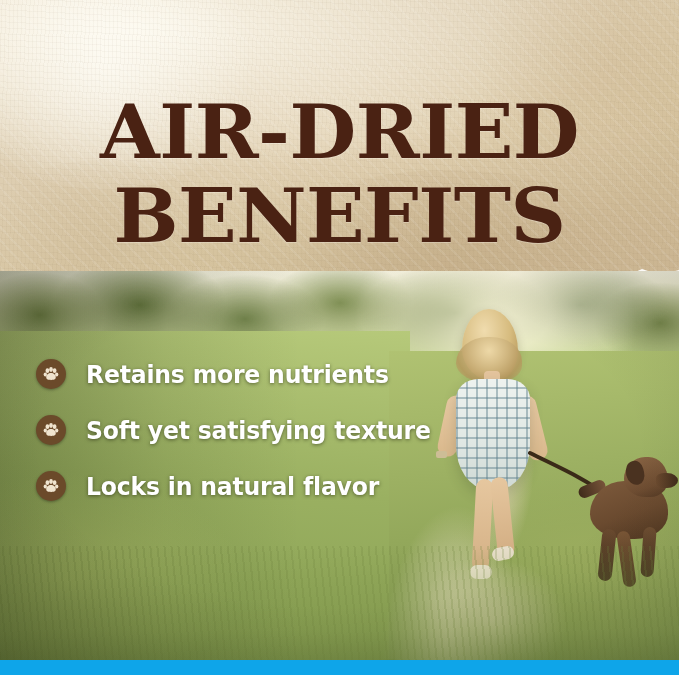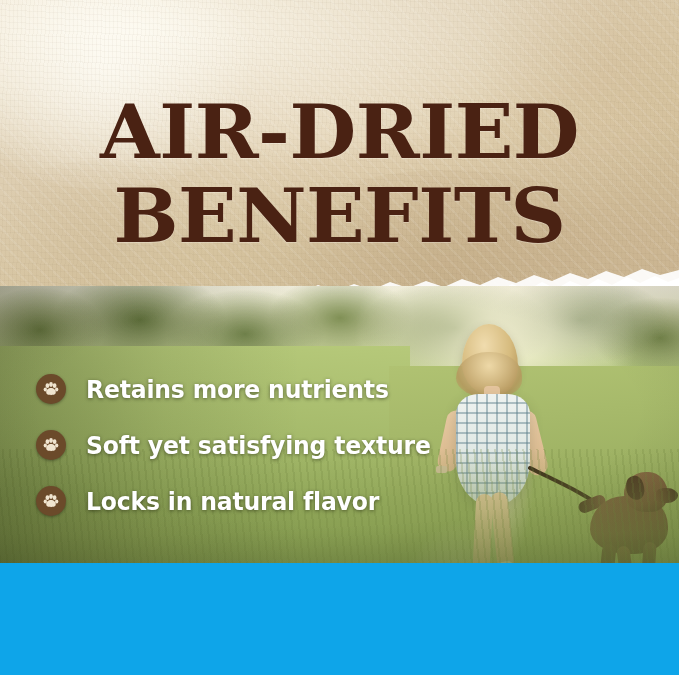--- a/index.html
+++ b/index.html
@@ -96,23 +96,23 @@
     top: 252px;
     width: 679px;
     height: 60px;
     pointer-events: none;
   }
 
   
   .photo-panel {
     position: absolute;
     left: 0;
-    top: 286px;
+    top: 271px;
     width: 679px;
-    height: 277px;
+    height: 389px;
     overflow: hidden;
     background: linear-gradient(180deg, #cfdca4 0%, #b9cc84 18%, #9cb463 42%, #8aa455 62%, #94a95c 100%);
   }
   
   .photo-panel .sky-haze {
     position: absolute; left: 0; top: 0; width: 679px; height: 90px;
     background: linear-gradient(180deg, #f3f0df 0%, #ddddb9 40%, rgba(190,195,140,0) 100%);
   }
   .photo-panel .trees {
     position: absolute; left: 0; top: -6px; width: 679px; height: 120px;

